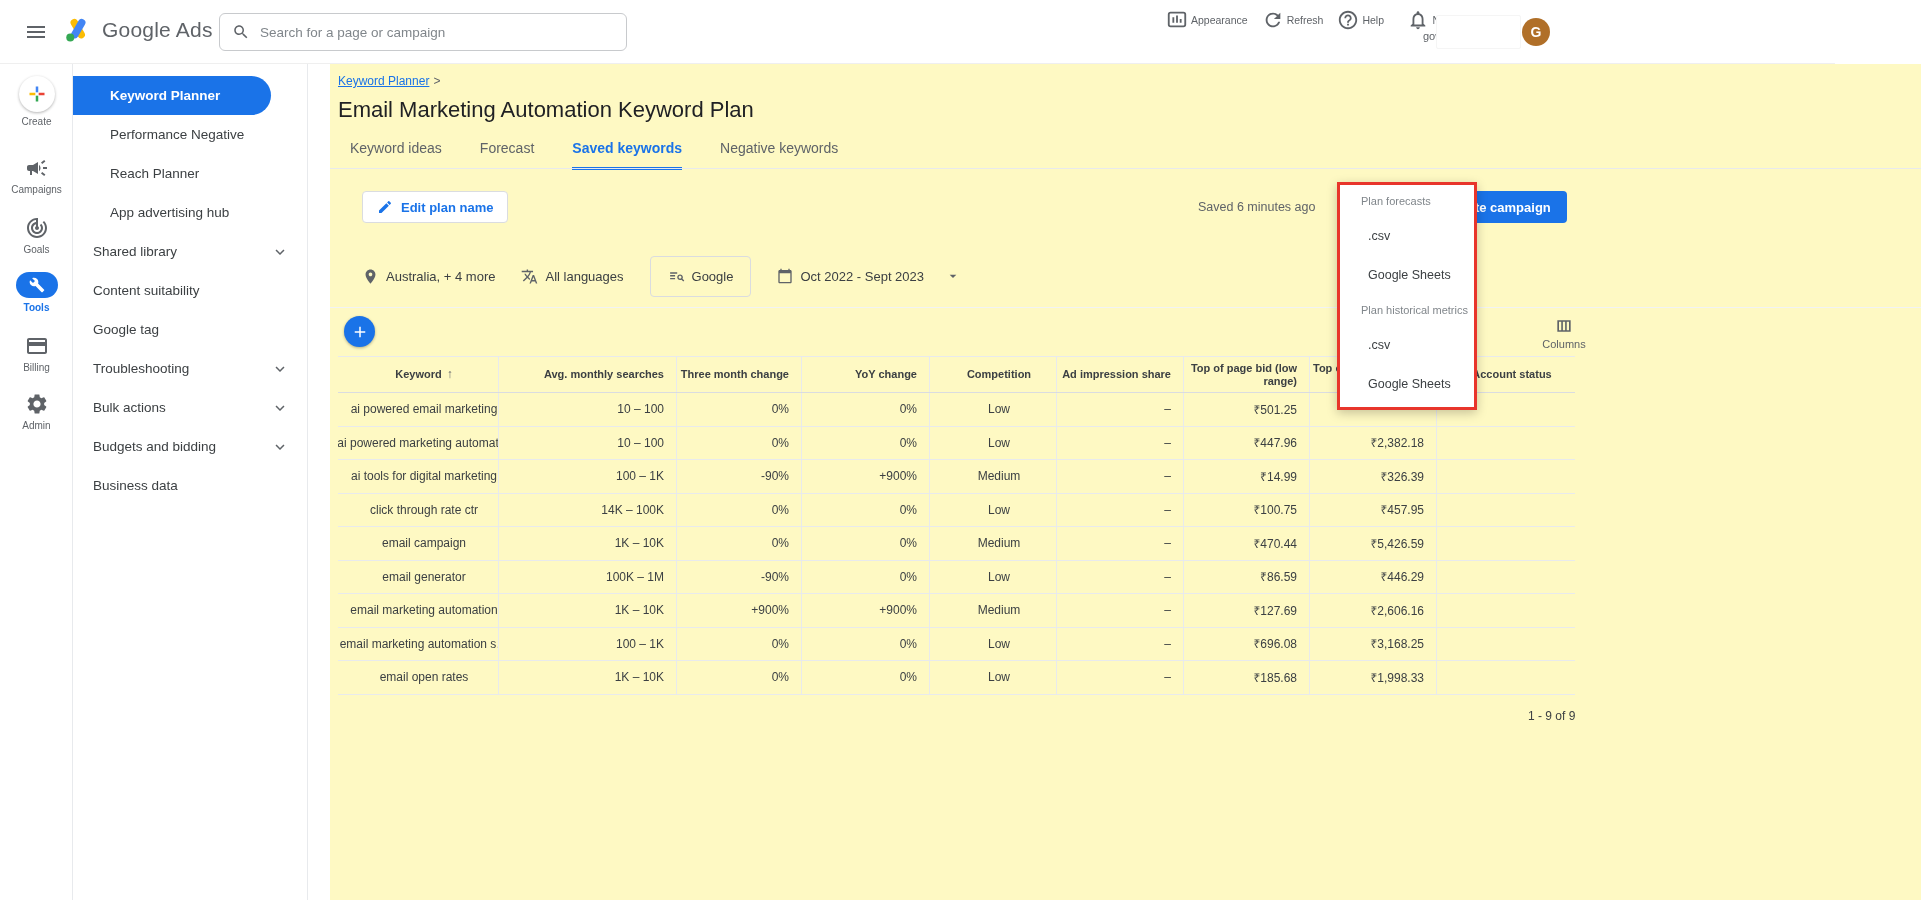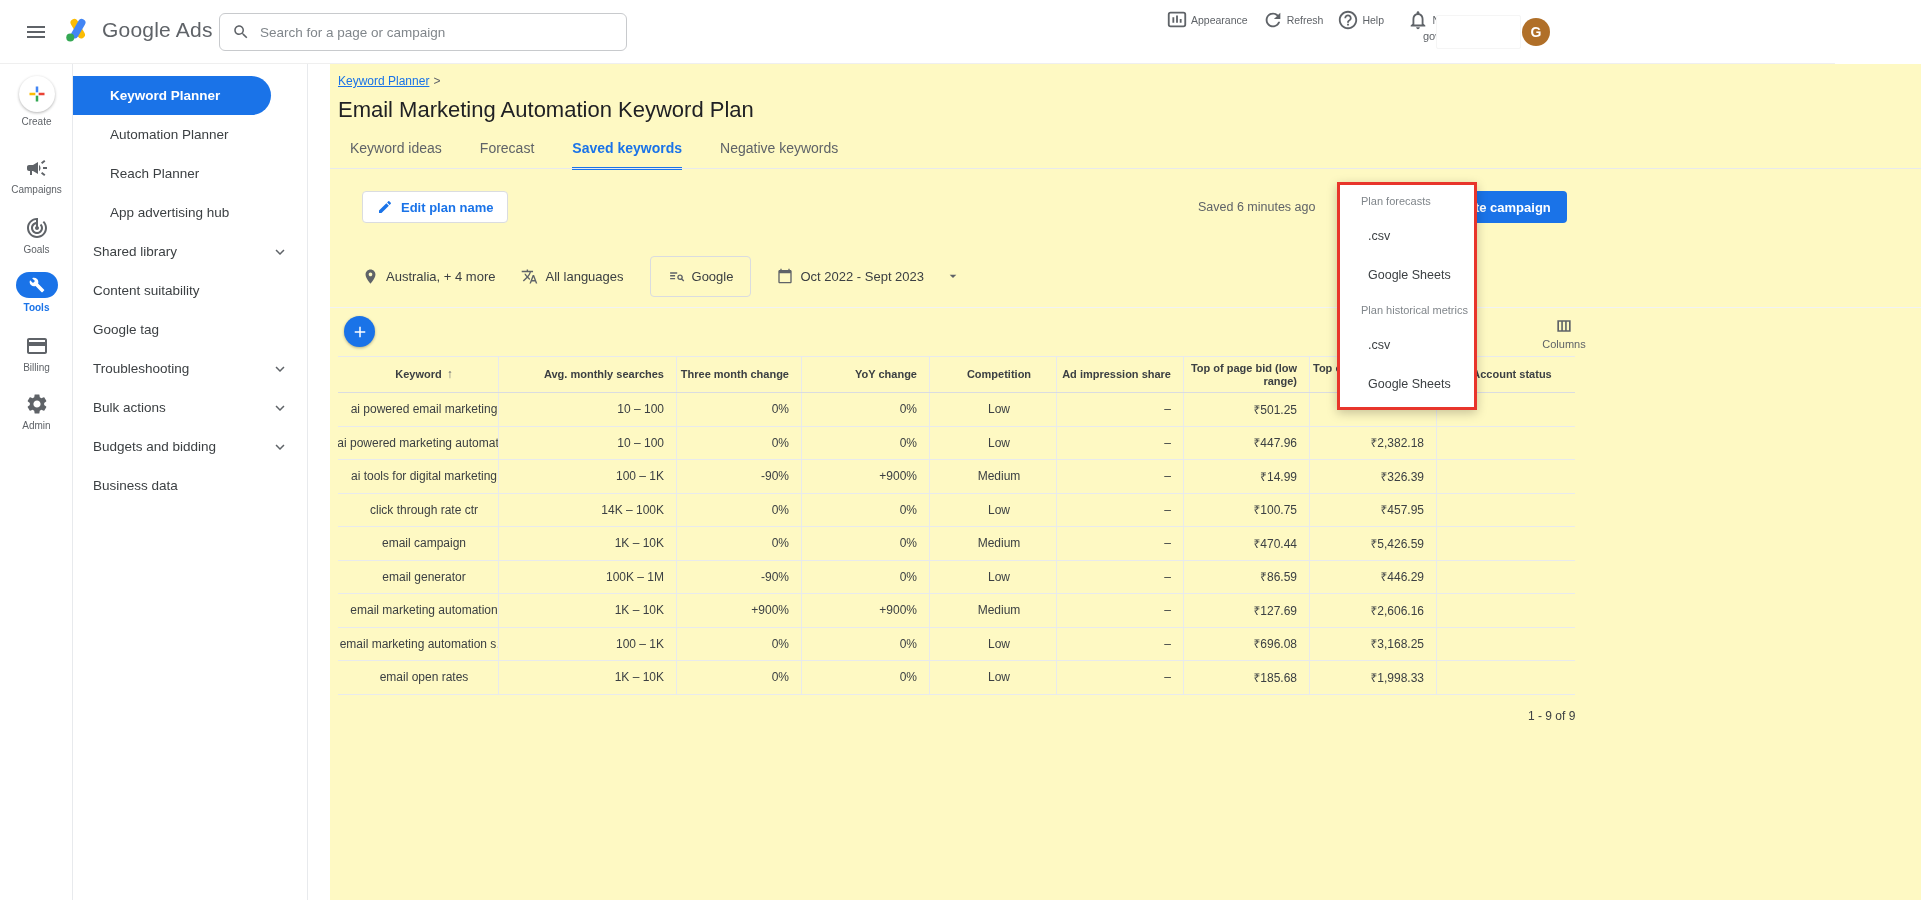--- a/index.html
+++ b/index.html
@@ -232,21 +232,21 @@
     </span>
     <span class="rlbl">Admin</span>
   </div>
 </div>
 
 <div class="sidebar">
   <div class="side-row side-active">
     <span>Keyword Planner</span>
   </div>
   <div class="side-row side-child">
-    <span>Automation Planner</span>
+    <span>Performance Negative</span>
   </div>
   <div class="side-row side-child">
     <span>Reach Planner</span>
   </div>
   <div class="side-row side-child">
     <span>App advertising hub</span>
   </div>
   <div class="side-row side-section">
     <span>Shared library</span>
     <span>

